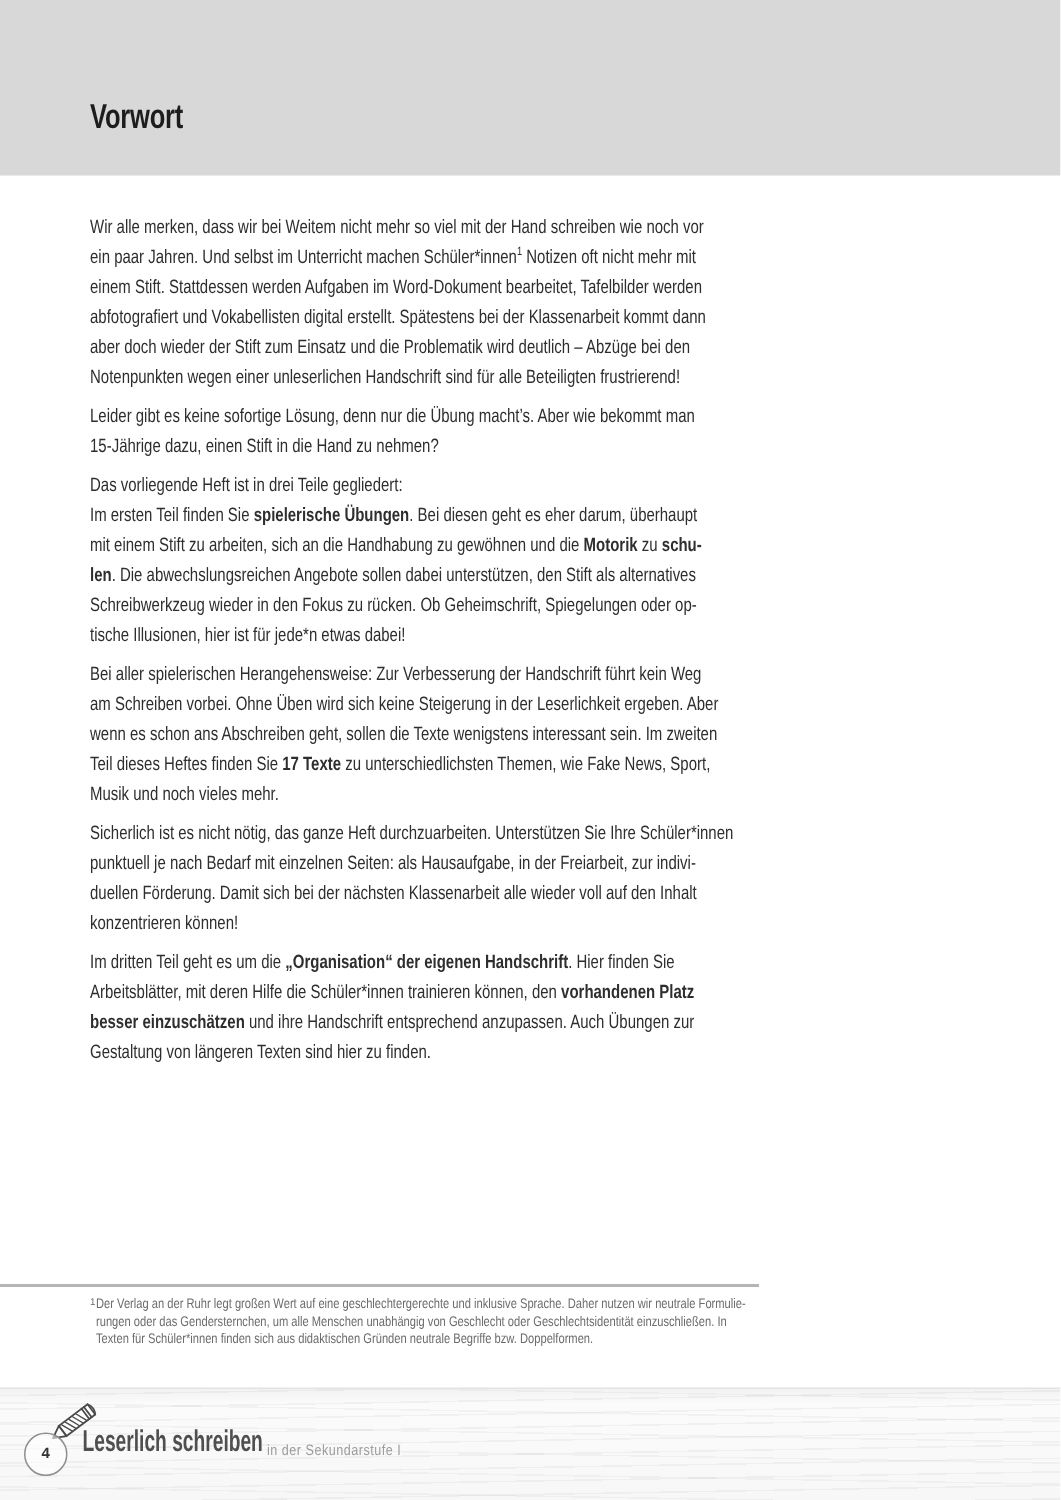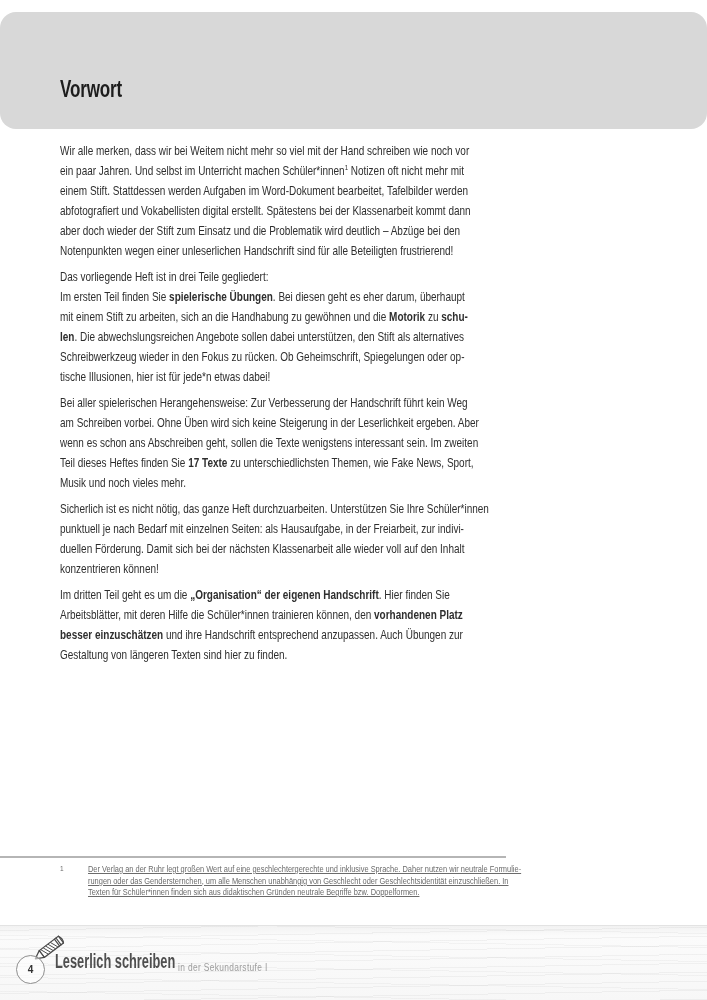--- a/index.html
+++ b/index.html
@@ -4,23 +4,22 @@
 <style>
   html,body{margin:0;padding:0;}
   .page{
     position:relative; width:707px; height:1000px; overflow:hidden;
     background:#ffffff;
     font-family:"Liberation Sans", sans-serif;
     -webkit-font-smoothing:antialiased;
   }
   
   .header{
-    position:absolute; left:0; top:12px; width:707px; height:117px;
+    position:absolute; left:0; top:0; width:707px; height:117px;
     background:var(--header-bg,#d8d8d8);
-    border-radius:16px;
   }
   .page-title{
     position:absolute; left:60px; top:64px; margin:0;
     font-size:23px; font-weight:bold; color:#1d1d1d;
     white-space:nowrap; transform:scaleX(.74); transform-origin:0 0;
     letter-spacing:-.2px;
   }
   
   .body-text{
     position:absolute; left:60px; top:141px; width:448px;
@@ -36,21 +35,21 @@
     position:absolute; left:0; top:856px; width:506px; height:2px;
     background:var(--rule,#b5b5b5);
   }
   .footnote{
     position:absolute; left:60px; top:864px; width:450px;
     color:var(--footnote-text,#6b6b6b);
   }
   .fn-marker{
     position:absolute; left:0; top:1px; font-size:6.5px;
   }
-  .fn-lines{margin-left:28px;text-decoration:underline;}
+  .fn-lines{margin-left:4px;}
   .fn-line{
     font-size:9.3px; line-height:11.6px; white-space:nowrap;
     transform:scaleX(.8); transform-origin:0 50%;
   }
   
   .footer{
     position:absolute; left:0; top:925px; width:707px; height:75px;
     background:
       repeating-linear-gradient(179deg, transparent 0 4px, rgba(150,150,150,.10) 4px 5px, transparent 5px 9px),
       repeating-linear-gradient(181deg, transparent 0 7px, rgba(140,140,140,.08) 7px 8px, transparent 8px 14px),
@@ -88,20 +87,24 @@
   </header>
 
   <main class="body-text">
       <div class="para">
         <div class="line"><span>Wir alle merken, dass wir bei Weitem nicht mehr so viel mit der Hand schreiben wie noch vor</span></div>
         <div class="line"><span>ein paar Jahren. Und selbst im Unterricht machen Schüler*innen</span><sup>1</sup><span> Notizen oft nicht mehr mit</span></div>
         <div class="line"><span>einem Stift. Stattdessen werden Aufgaben im Word-Dokument bearbeitet, Tafelbilder werden</span></div>
         <div class="line"><span>abfotografiert und Vokabellisten digital erstellt. Spätestens bei der Klassenarbeit kommt dann</span></div>
         <div class="line"><span>aber doch wieder der Stift zum Einsatz und die Problematik wird deutlich – Abzüge bei den</span></div>
         <div class="line"><span>Notenpunkten wegen einer unleserlichen Handschrift sind für alle Beteiligten frustrierend!</span></div>
+      </div>
+      <div class="para">
+        <div class="line"><span>Leider gibt es keine sofortige Lösung, denn nur die Übung macht’s. Aber wie bekommt man</span></div>
+        <div class="line"><span>15-Jährige dazu, einen Stift in die Hand zu nehmen?</span></div>
       </div>
       <div class="para">
         <div class="line"><span>Das vorliegende Heft ist in drei Teile gegliedert:</span></div>
         <div class="line"><span>Im ersten Teil finden Sie </span><span class="b">spielerische Übungen</span><span>. Bei diesen geht es eher darum, überhaupt</span></div>
         <div class="line"><span>mit einem Stift zu arbeiten, sich an die Handhabung zu gewöhnen und die </span><span class="b">Motorik</span><span> zu </span><span class="b">schu-</span></div>
         <div class="line"><span class="b">len</span><span>. Die abwechslungsreichen Angebote sollen dabei unterstützen, den Stift als alternatives</span></div>
         <div class="line"><span>Schreibwerkzeug wieder in den Fokus zu rücken. Ob Geheimschrift, Spiegelungen oder op-</span></div>
         <div class="line"><span>tische Illusionen, hier ist für jede*n etwas dabei!</span></div>
       </div>
       <div class="para">

